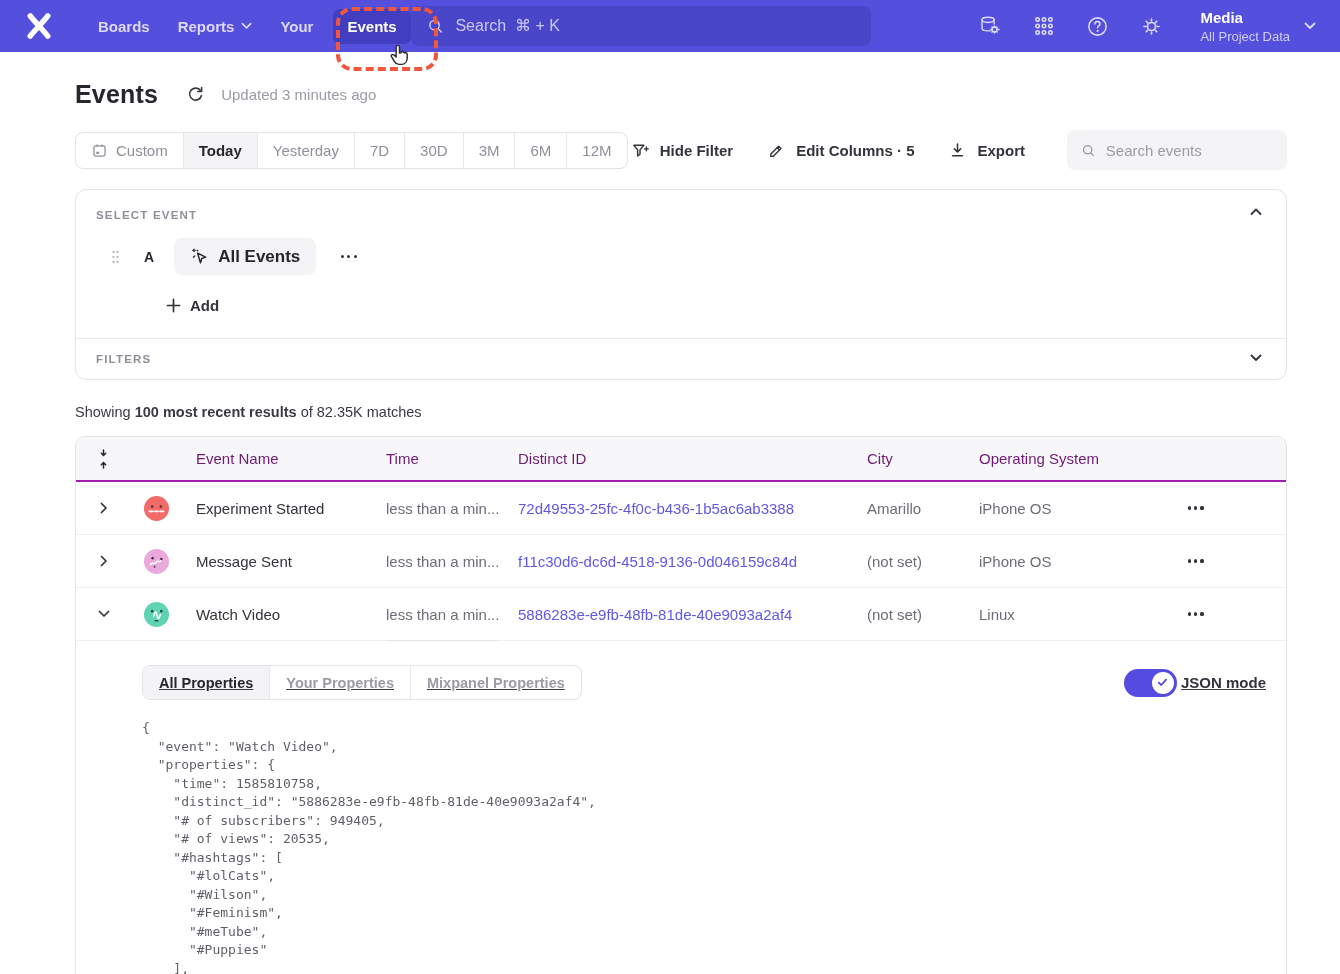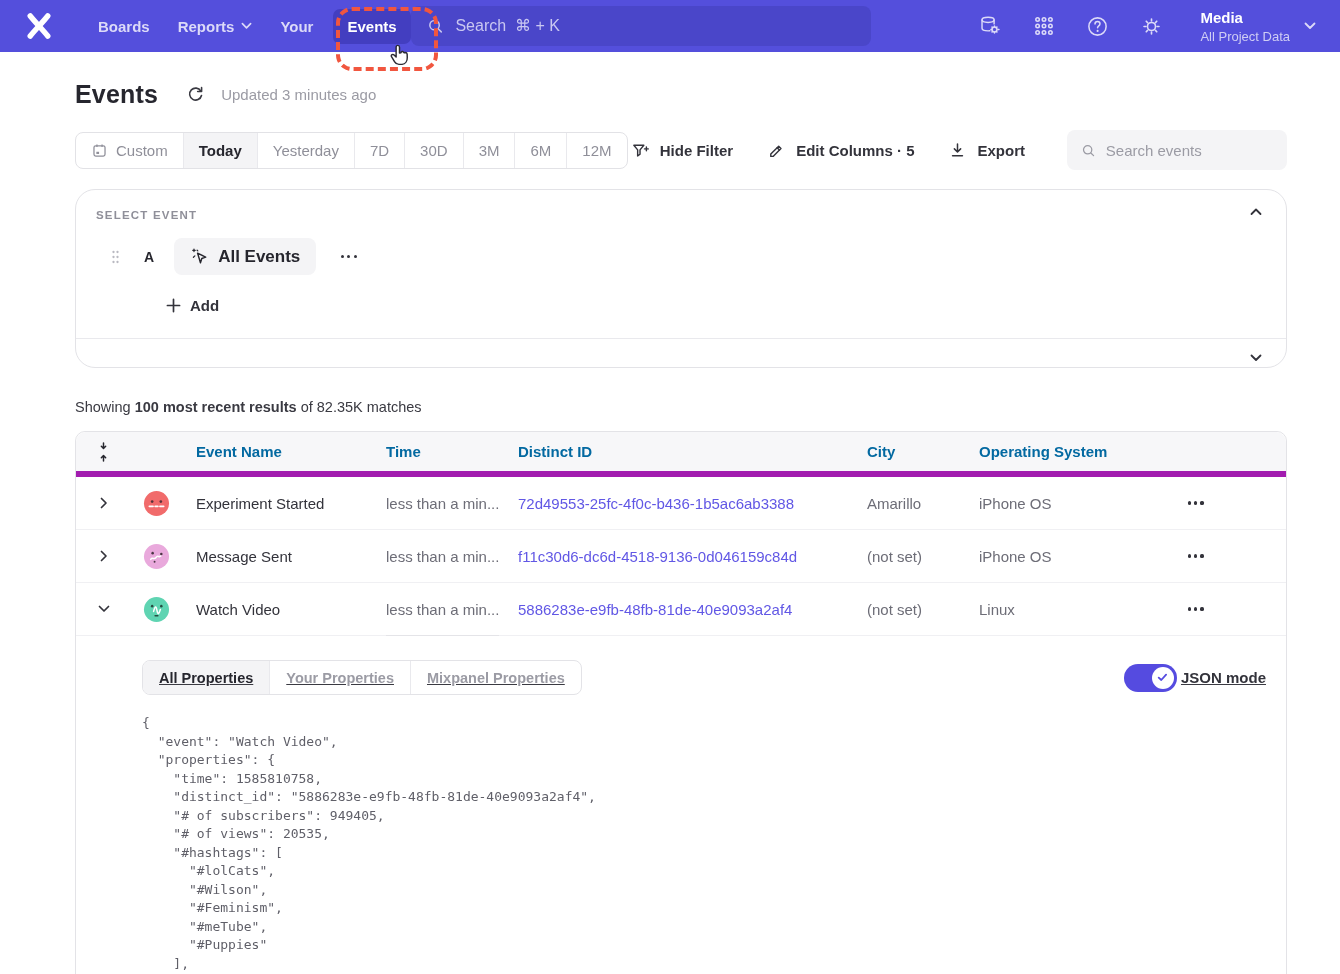--- a/index.html
+++ b/index.html
@@ -47,45 +47,45 @@
   .toolbar-right { margin-left:auto; display:flex; align-items:center; gap:34px; }
   .tool-btn { display:flex; align-items:center; gap:10px; font-size:15px; font-weight:600;
     color:#33333b; cursor:pointer; white-space:nowrap; }
   .search-events { display:flex; align-items:center; gap:10px; width:220px; height:40px;
     background:#f4f4f6; border-radius:8px; padding:0 14px; color:#9b9ba4; margin-left:8px; }
   .search-events input { border:none; outline:none; background:transparent; font-size:15px;
     width:100%; font-family:inherit; color:#3a3a42; }
   .search-events input::placeholder { color:#9b9ba4; }
 
   
-  .query-card { margin-top:19px; border:1px solid #e3e3e7; border-radius:20px; }
+  .query-card { margin-top:19px; border:1px solid #e3e3e7; border-radius:11px; }
   .qc-section { padding:19px 20px 24px 20px; position:relative; }
   .qc-label { font-size:11.5px; font-weight:700; letter-spacing:1.2px; color:#8f8f99; }
   .qc-caret { position:absolute; right:20px; top:14px; color:#33333b; cursor:pointer; padding:4px; }
   .clause-row { display:flex; align-items:center; margin-top:17px; }
   .drag-handle { color:#b9b9c1; margin-left:13px; cursor:grab; display:flex; }
   .clause-letter { font-size:14px; font-weight:700; color:#26262e; margin-left:22px; }
   .event-pill { display:flex; align-items:center; gap:9px; background:#f4f4f6; border-radius:8px;
     height:37px; padding:0 16px; margin-left:20px; font-size:17px; font-weight:700;
     color:#26262e; cursor:pointer; }
   .more-dots { display:flex; align-items:center; margin-left:15px; padding:8px; cursor:pointer; color:#33333b; }
   .dots i { width:3.2px; height:3.2px; border-radius:50%; background:currentColor; display:inline-block; margin:0 1.6px; }
   .add-btn { display:flex; align-items:center; gap:9px; margin-top:22px; margin-left:70px;
     font-size:15px; font-weight:700; color:#33333b; cursor:pointer; width:max-content; }
   .filters-row { border-top:1px solid #e9e9ed; padding:14px 20px; position:relative; }
 
   
-  .showing { margin-top:31px; font-size:14.5px; color:#3a3a42; }
+  .showing { margin-top:24px; font-size:14.5px; color:#3a3a42; }
   .showing b { font-weight:700; }
 
   .table-card { margin-top:16px; border:1px solid #e3e3e7; border-radius:10px; position:relative; overflow:hidden; }
   .tr { display:grid; grid-template-columns:55px 50px 190px 132px 349px 112px 207px 1fr;
     align-items:center; }
-  .thead { height:45px; background:#f7f7f9; border-bottom:6px solid #a21caf;
-    color:#0369a1; font-size:14.5px; font-weight:700; border-radius:10px 10px 0 0; }
+  .thead { height:45px; background:#f7f7f9; border-bottom:2px solid #a21caf;
+    color:#701a75; font-size:14.5px; font-weight:400; border-radius:10px 10px 0 0; }
   .cell { padding-left:15px; font-size:15px; }
   .trow { height:53px; border-bottom:1px solid #f0f0f3; color:#33333b; }
   .trow:last-of-type { border-bottom:none; }
   .expander { display:flex; justify-content:center; color:#33333b; cursor:pointer; }
   .avatar { width:27px; height:27px; display:block; margin:0 auto; }
   .cell-name { font-size:15px; color:#33333b; }
   .cell-time { color:#6d6d77; }
   .cell-id a { color:#6157e5; text-decoration:none; font-size:15px; cursor:pointer; }
   .cell-muted { color:#6d6d77; }
   .row-actions { display:flex; justify-content:flex-start; padding-left:15px; color:#33333b; }
@@ -311,20 +311,21 @@
           </span>
       </div>
       <div class="add-btn">
         <svg width="15" height="15" viewBox="0 0 16 16">
           <path d="M8 1.5v13M1.5 8h13" stroke="currentColor" stroke-width="1.8" stroke-linecap="round"></path>
         </svg>
         <span>Add</span>
       </div>
     </div>
     <div class="filters-row">
+      <div class="qc-label">FILTERS</div>
       <span class="qc-caret" style="top:11px">
         <svg width="12" height="8" viewBox="0 0 12 8">
             <polyline points="1.5,1.5 6,6 10.5,1.5" fill="none" stroke="currentColor" stroke-width="1.8" stroke-linecap="round" stroke-linejoin="round"></polyline>
           </svg>
       </span>
     </div>
   </div>
 
   <div class="showing"><span>Showing </span><b>100 most recent results</b><span> of 82.35K matches</span></div>
 

